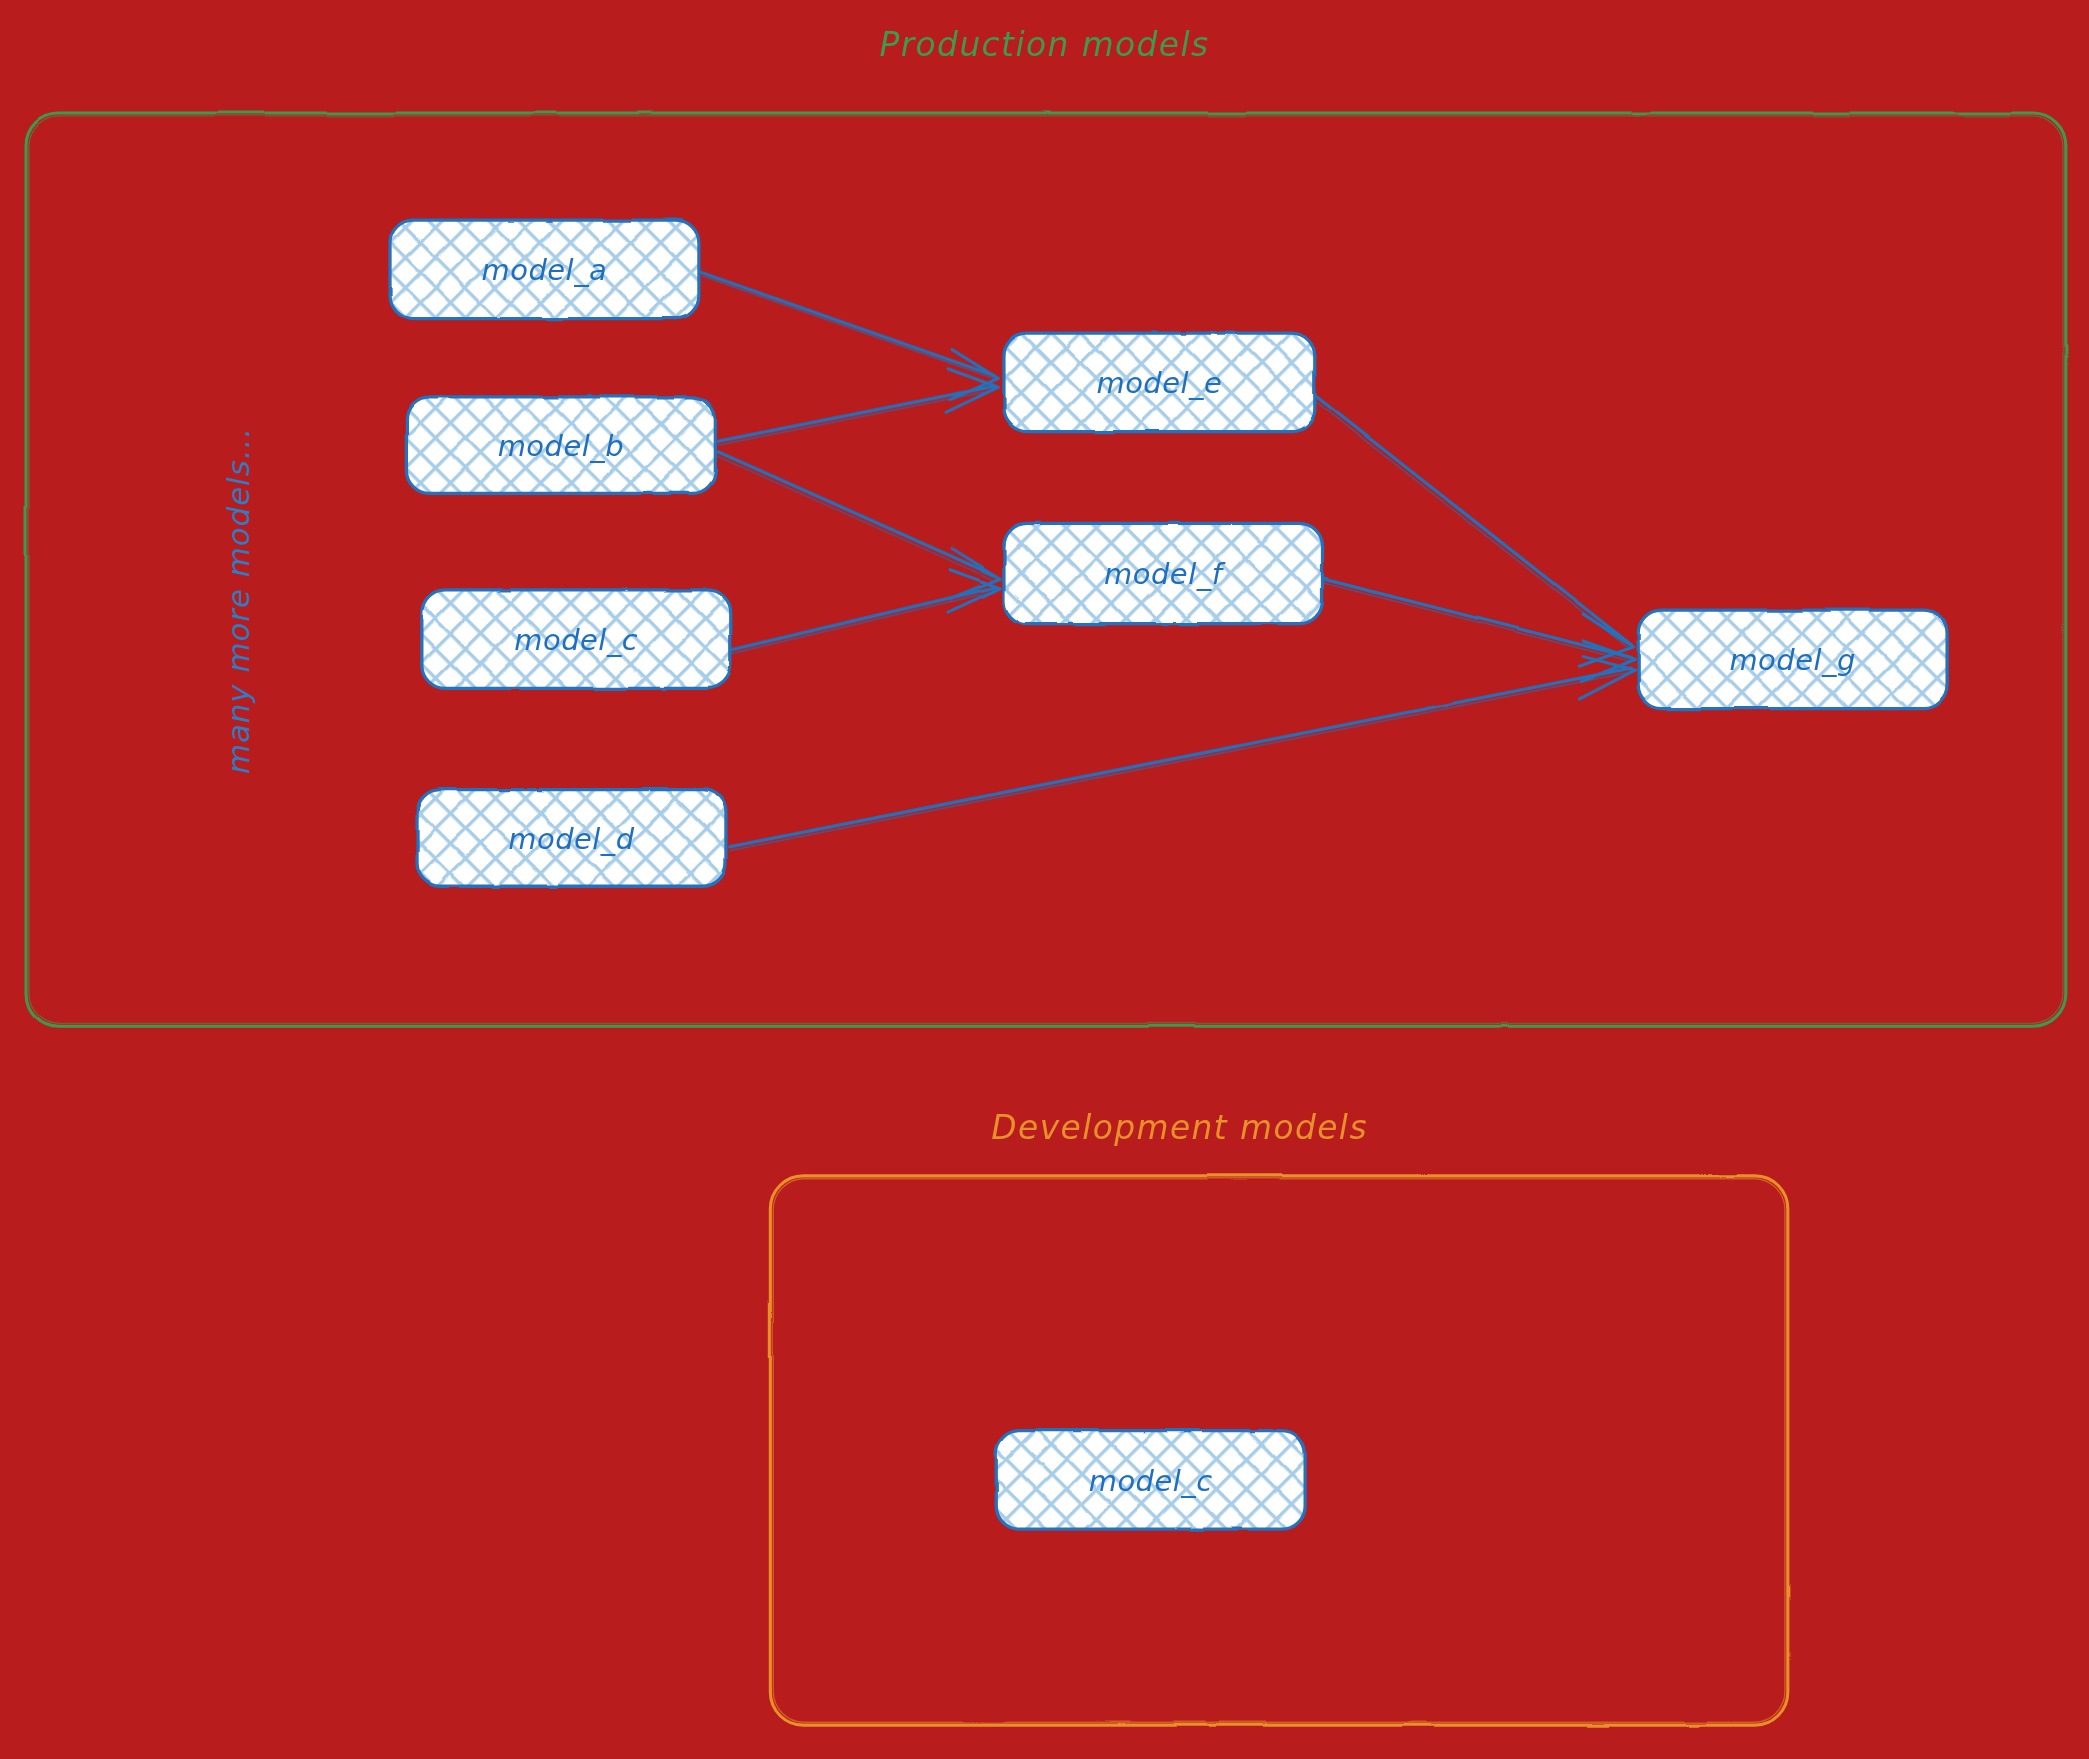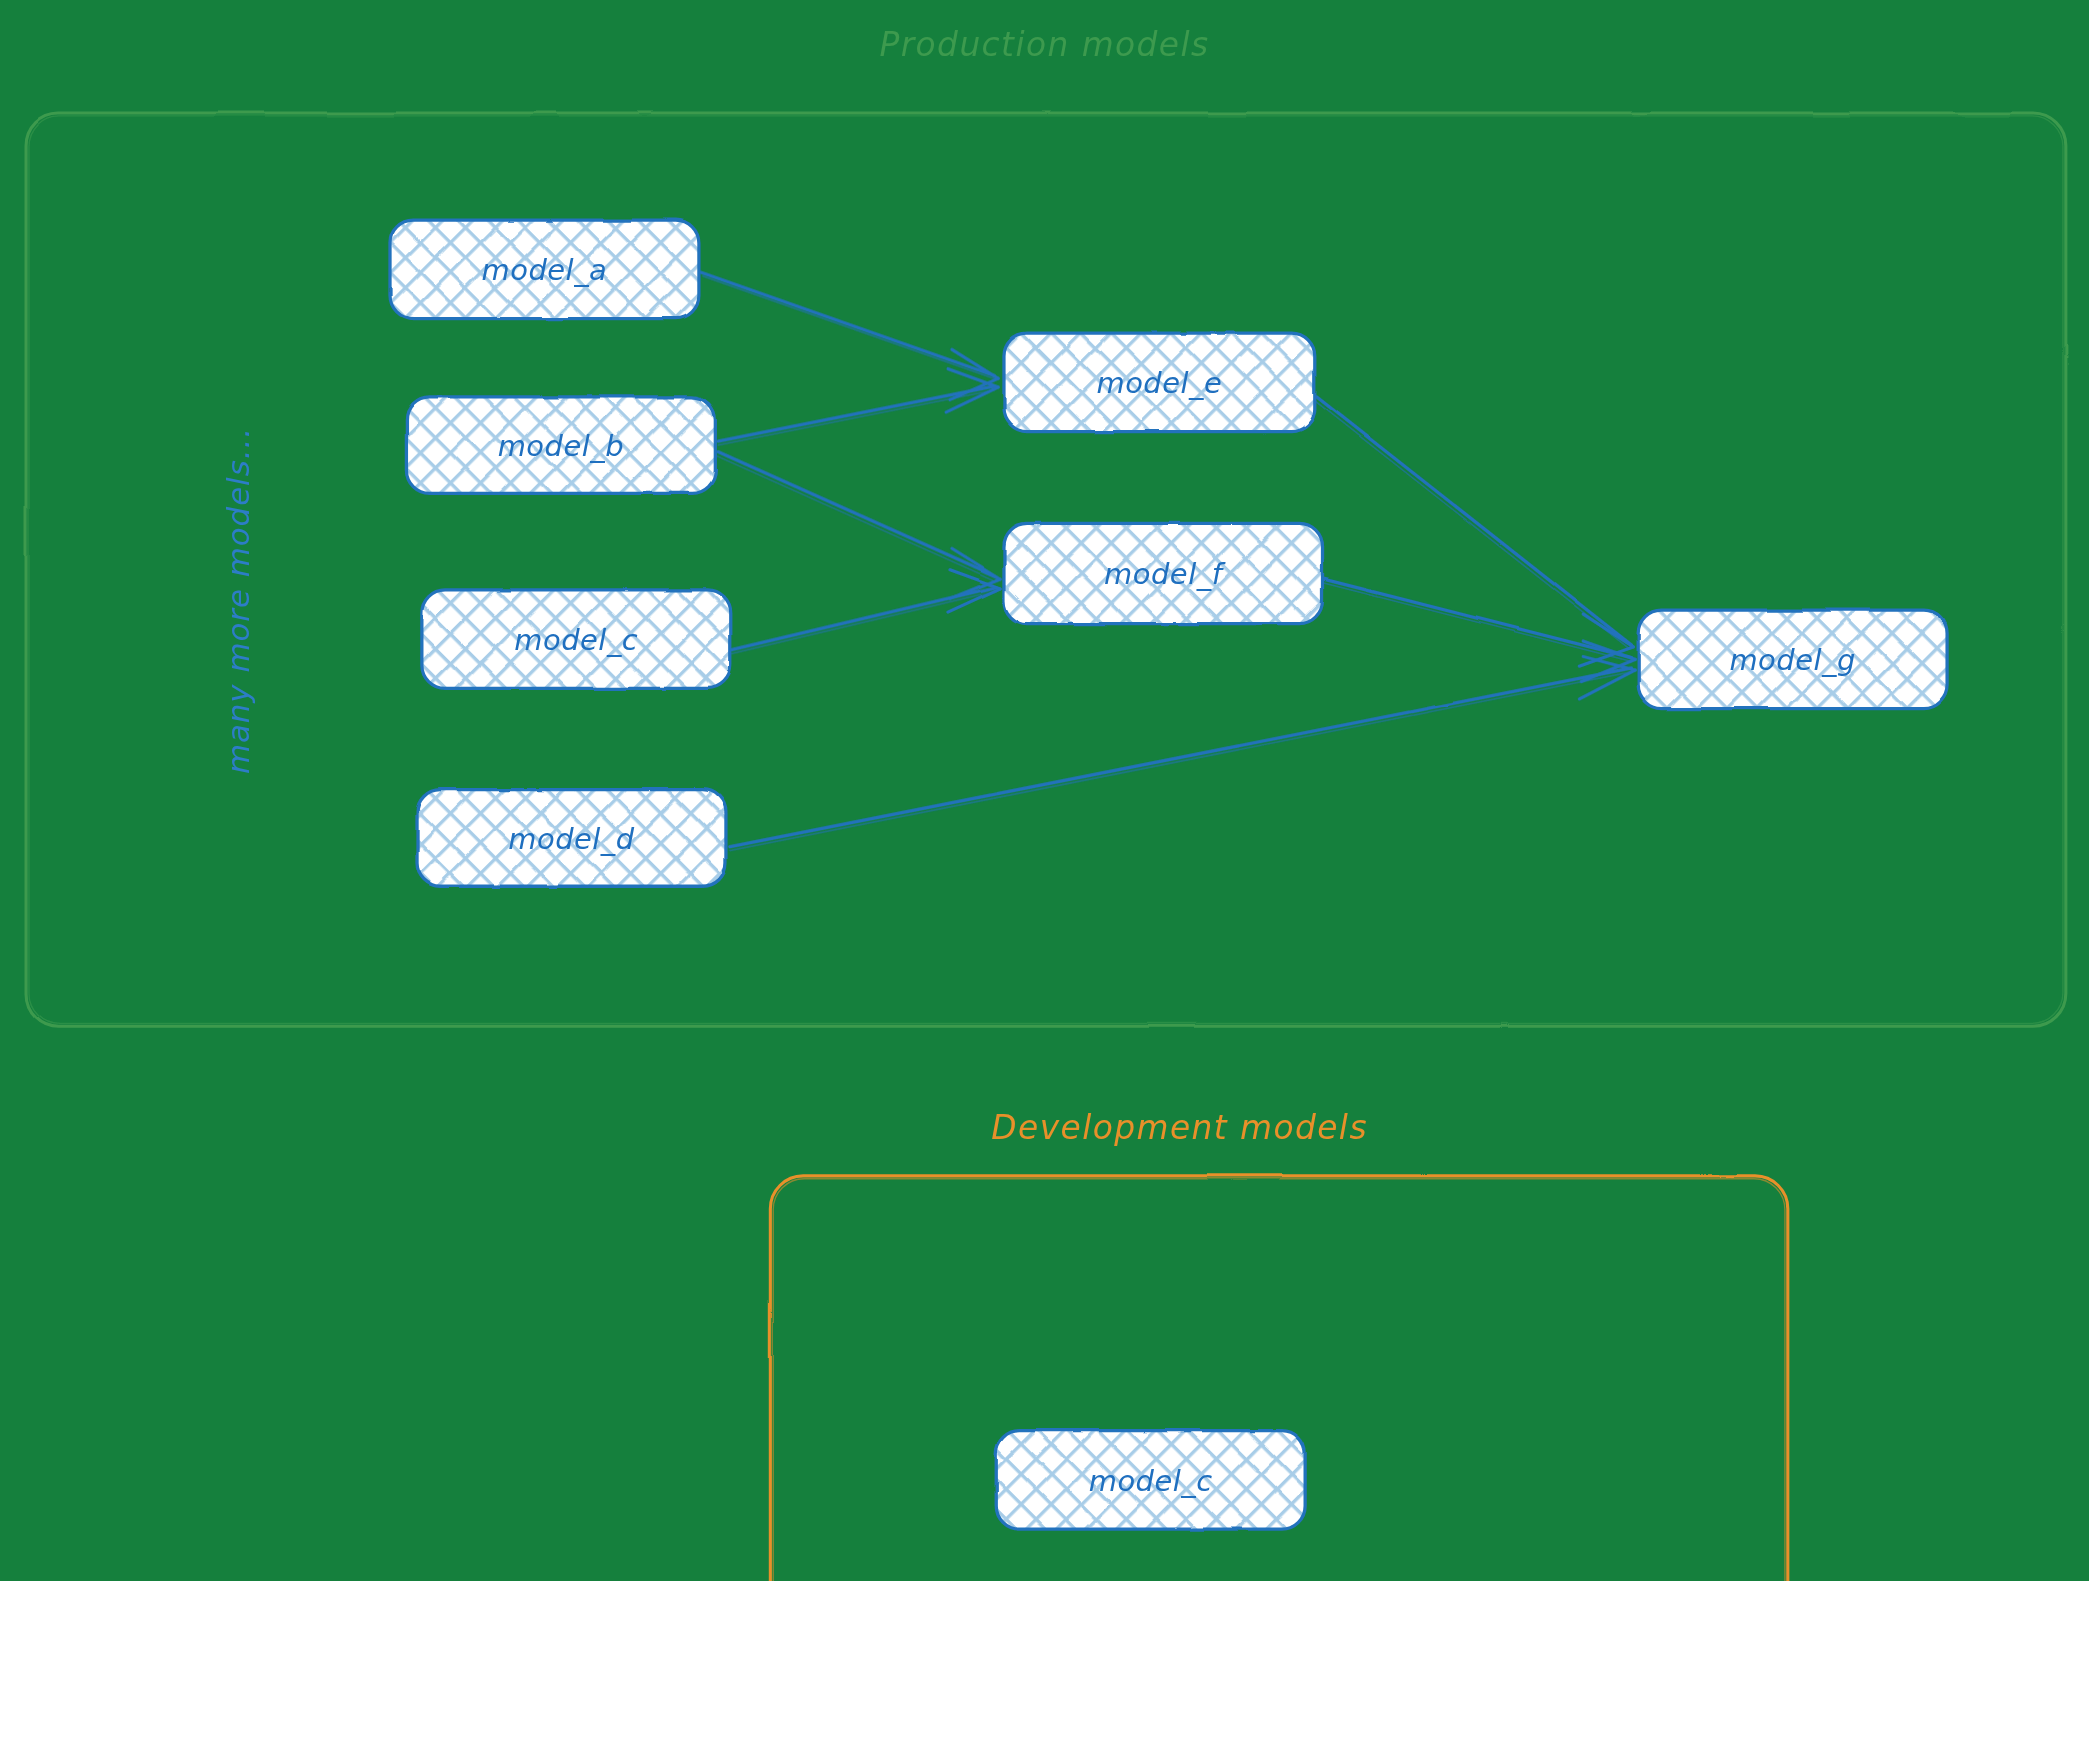--- a/index.html
+++ b/index.html
@@ -6,22 +6,22 @@
     margin: 0;
     padding: 0;
     background: #ffffff;
   }
   body {
     font-family: "DejaVu Sans", sans-serif;
   }
   #canvas {
     position: relative;
     width: 2089px;
-    height: 1581px;
-    background: #15803d;
+    height: 1759px;
+    background: #b91c1c;
     overflow: hidden;
     text-decoration: underline;
   }
   #diagram-svg {
     position: absolute;
     left: 0;
     top: 0;
     width: 2089px;
     height: 1759px;
   }

